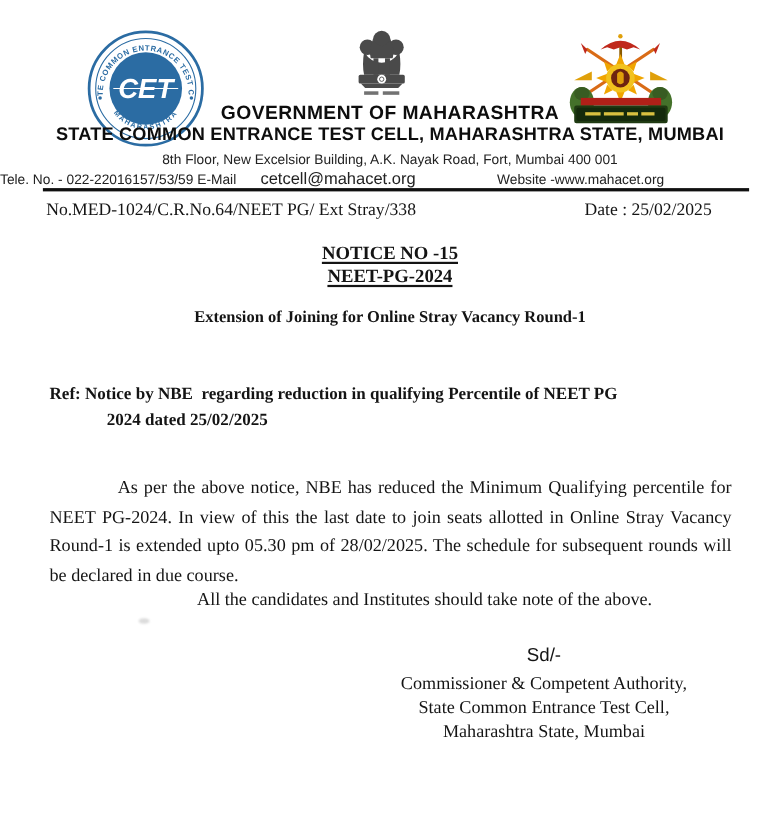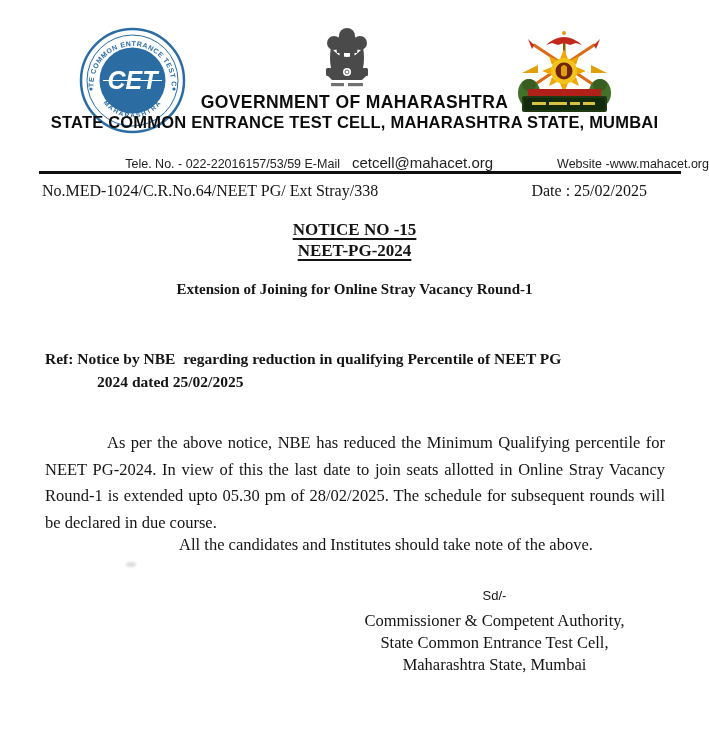--- a/index.html
+++ b/index.html
@@ -14,22 +14,22 @@
   .logo-left   { left:79px;  top:27px;  width:107px; height:107px; }
   .emblem-center { left:317px; top:23px; width:60px;  height:66px; }
   .logo-right  { left:516px; top:27px;  width:97px;  height:94px; }
 
   .gov-line    { left:0; right:0; top:92px;  text-align:center;
                  font-weight:bold; font-size:17.5px; letter-spacing:.4px; color:#0d0d0d; }
   .state-line  { left:0; right:0; top:113px; text-align:center;
                  font-weight:bold; font-size:16.5px; letter-spacing:.2px; color:#0d0d0d; }
   .addr-line   { left:0; right:0; top:138px; text-align:center;
                  font-size:12.5px; color:#222; }
-  .tele-row    { left:0; right:0; top:154px; display:flex; justify-content:flex-end;
-                 align-items:baseline; gap:12px; font-size:12.5px; color:#222; }
+  .tele-row    { left:0; right:0; top:154px; display:flex; justify-content:flex-start;
+                 align-items:baseline; gap:22px; font-size:12.5px; color:#222; }
   .tele-email  { font-size:15px; }
   .tele-web    { margin-left:52px; }
 
   .rule        { left:39px; width:642px; top:171px; height:3px; background:#101010; }
 
   
   .meta-row    { left:42px; right:62px; top:182px; display:flex;
                  justify-content:space-between; font-size:16px; }
 
   
@@ -48,21 +48,21 @@
                  text-align:justify; text-indent:62px; margin:0; }
   .para1       { top:430px; }
   .para2       { top:532px; text-align:center; }
 
   .smudge      { left:126px; top:562px; width:10px; height:5px; border-radius:50%;
                  background:#9a9a9a; opacity:.35; filter:blur(1px); }
 
   
   .sig-block   { left:352px; width:285px; top:585px; text-align:center;
                  font-size:16.5px; line-height:22px; }
-  .sig-sd      { font-family:"Liberation Sans", sans-serif; font-size:13px;
+  .sig-sd      { font-family:"Liberation Sans", sans-serif; font-size:17px;
                  margin-bottom:3px; }
 </style>
 </head>
 <body>
 
 <div class="page">
 
   <div class="abs logo-left">
     <svg width="107" height="107" viewBox="0 0 107 107">
       <defs>
@@ -157,20 +157,21 @@
         <rect x="16" y="75" width="14" height="3"></rect>
         <rect x="33" y="75" width="18" height="3"></rect>
         <rect x="54" y="75" width="10" height="3"></rect>
         <rect x="67" y="75" width="12" height="3"></rect>
       </g>
     </svg>
   </div>
 
   <div class="abs state-line sans">STATE COMMON ENTRANCE TEST CELL, MAHARASHTRA STATE, MUMBAI</div>
   <div class="abs gov-line sans">GOVERNMENT OF MAHARASHTRA</div>
+  <div class="abs addr-line sans">8th Floor, New Excelsior Building, A.K. Nayak Road, Fort, Mumbai 400 001</div>
 
   <div class="abs tele-row sans">
     <span>Tele. No. - 022-22016157/53/59 E-Mail</span>
     <span class="tele-email">cetcell@mahacet.org</span>
     <span class="tele-web">Website -www.mahacet.org</span>
   </div>
 
   <div class="abs rule"></div>
 
   <div class="abs meta-row">

